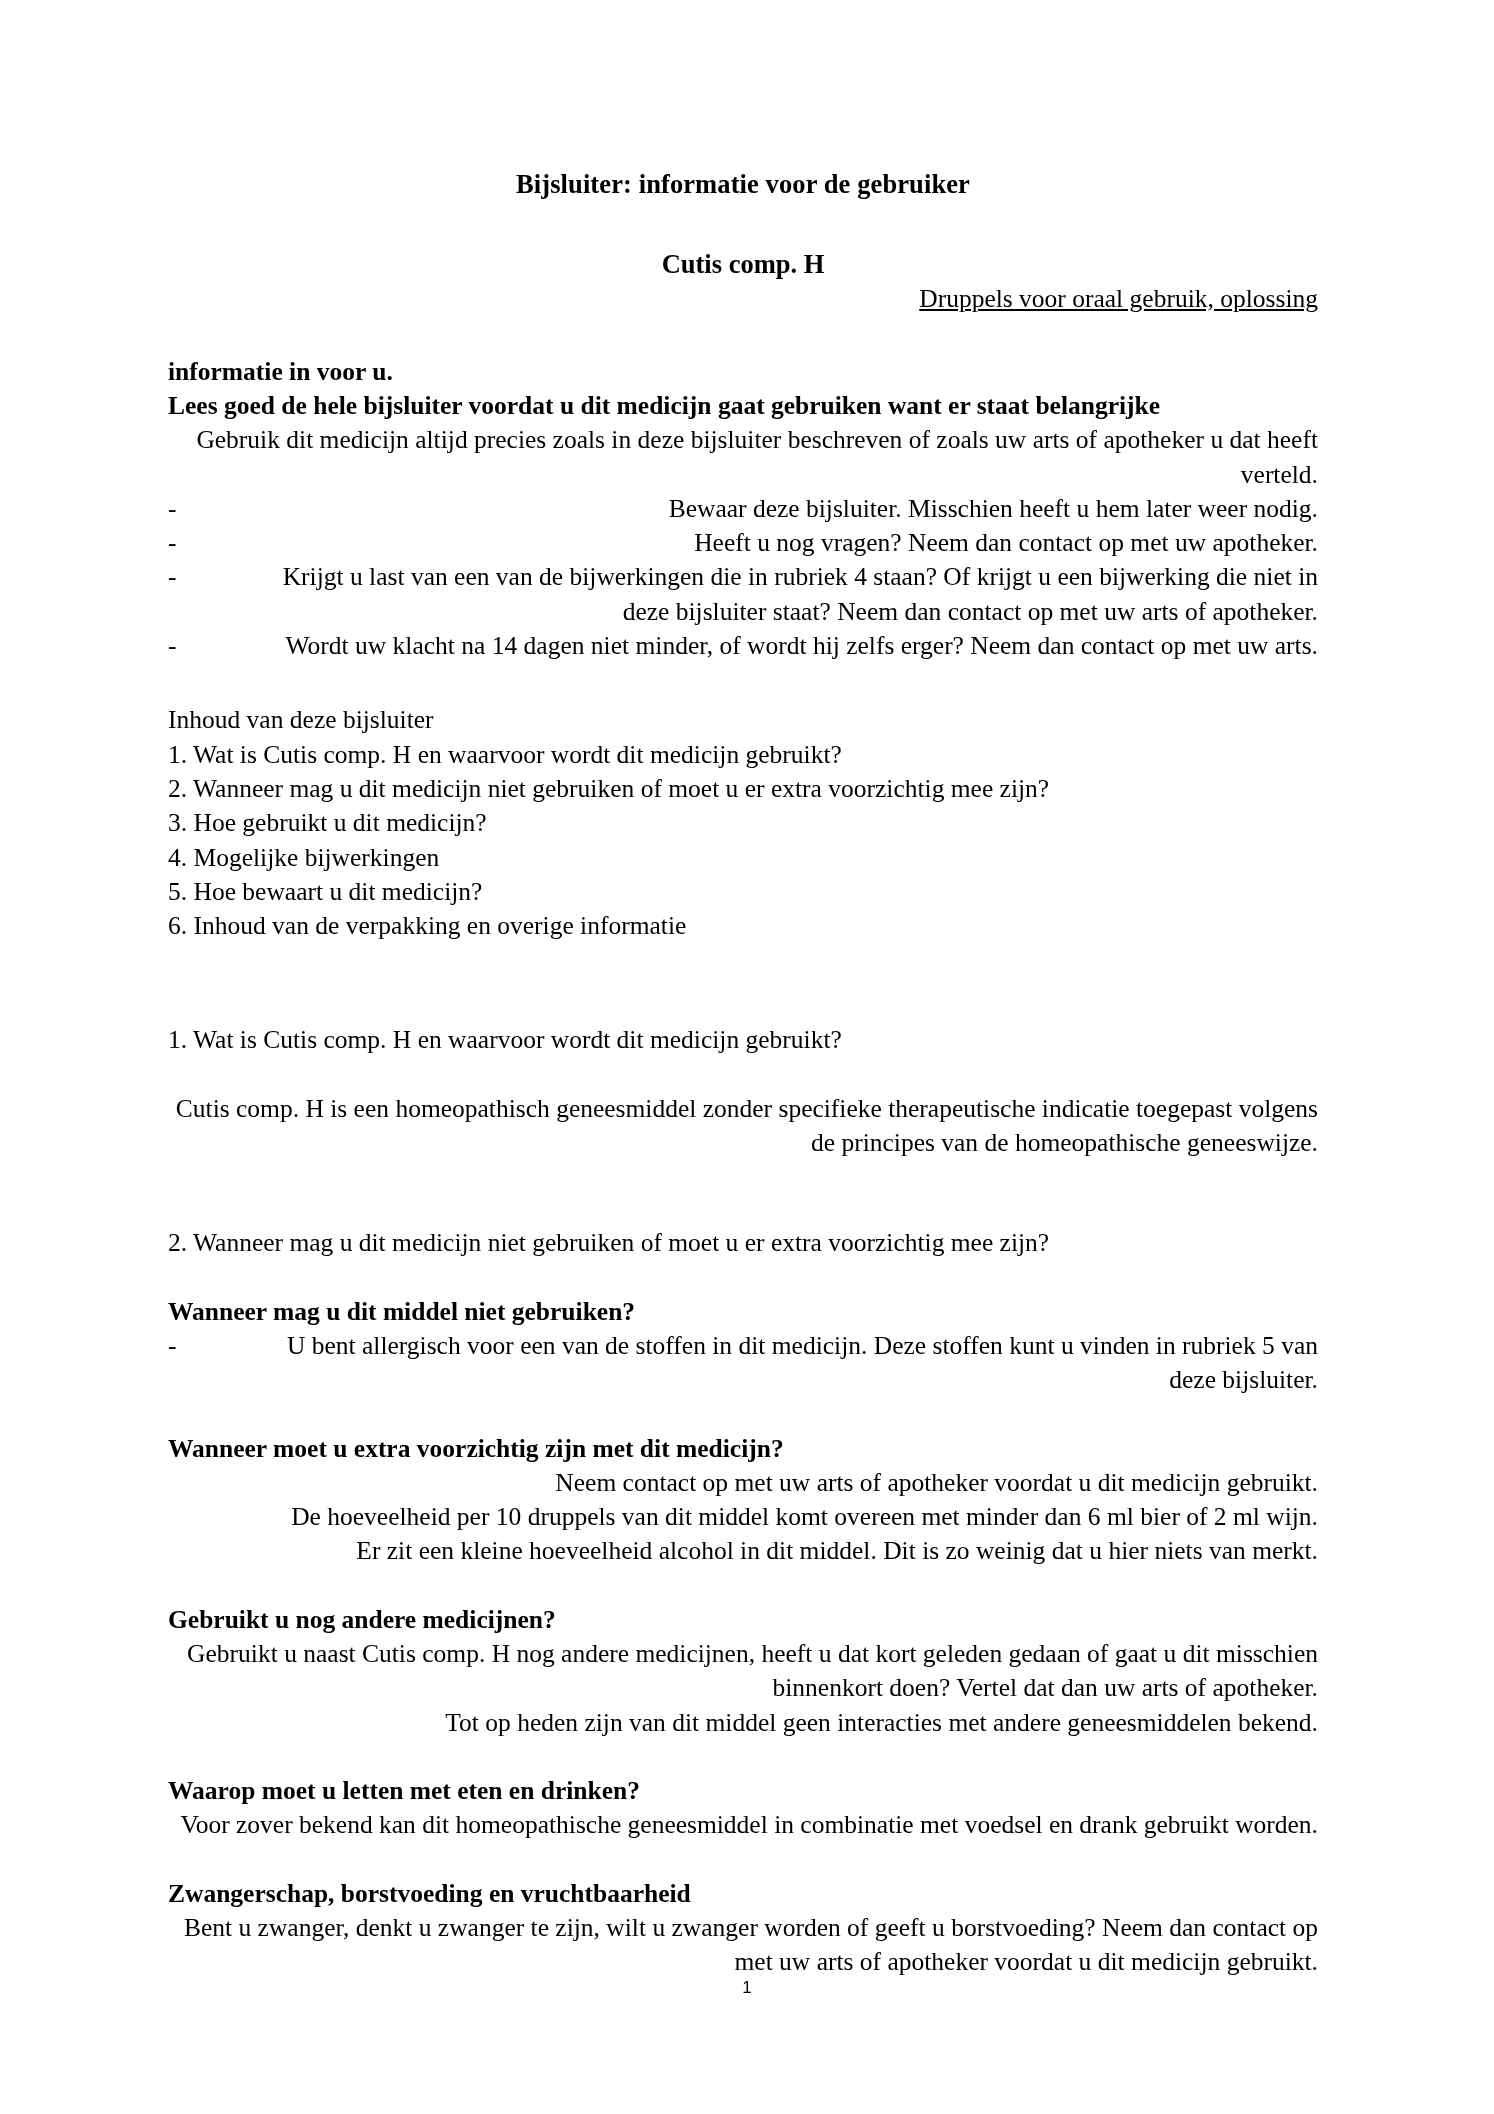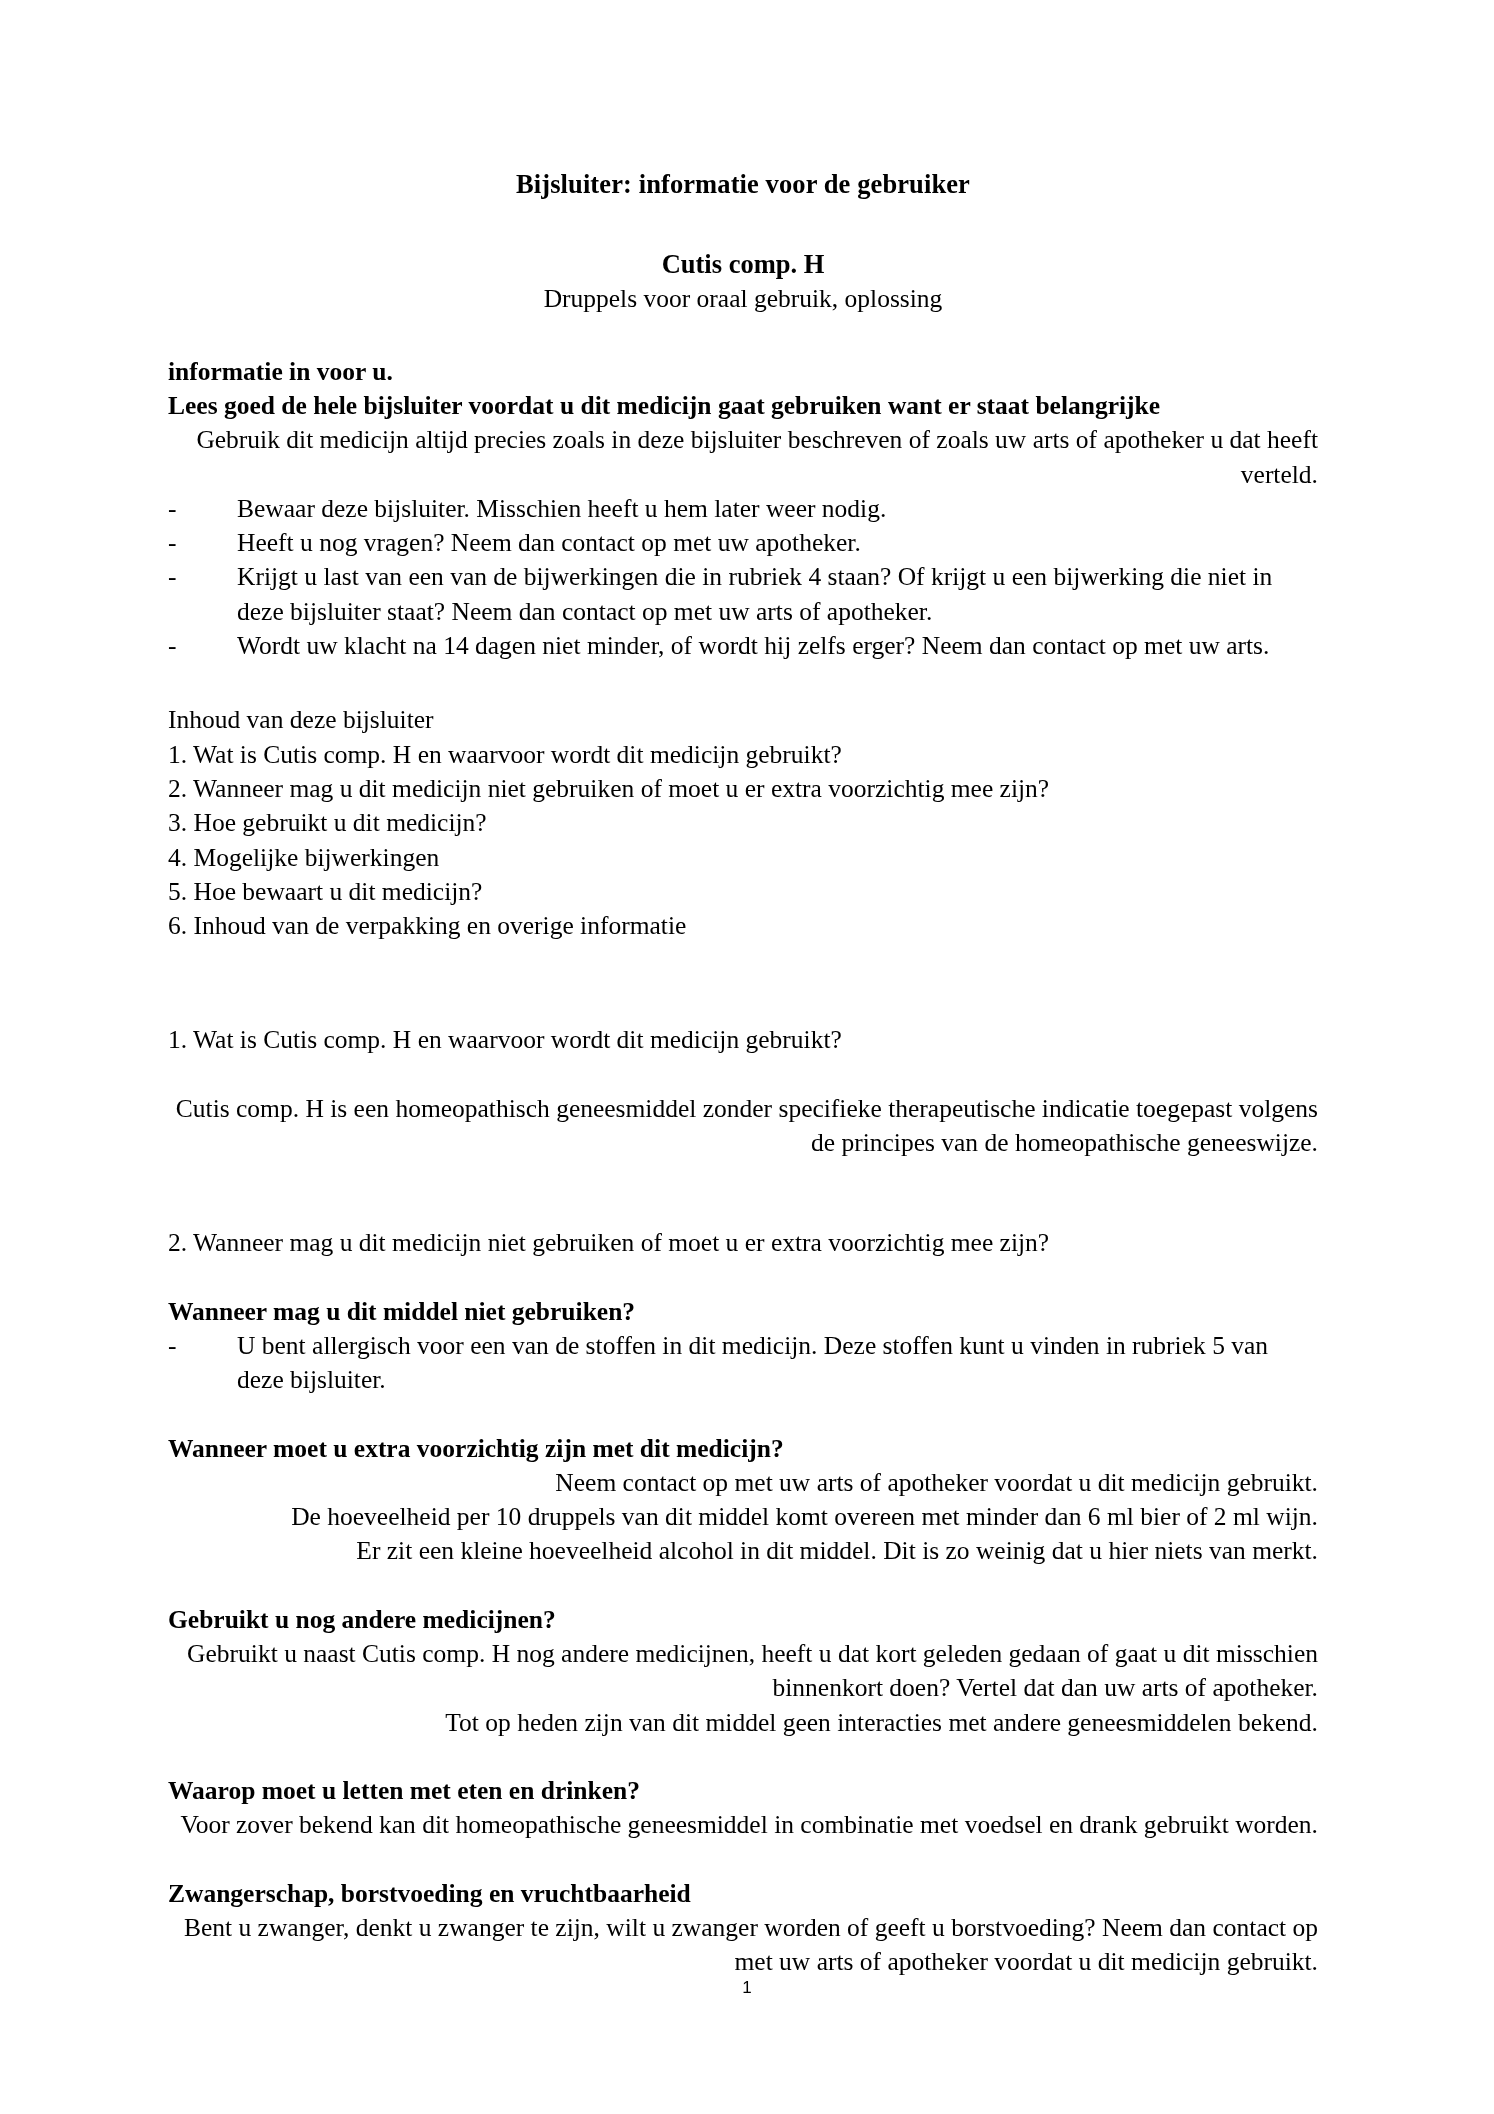--- a/index.html
+++ b/index.html
@@ -40,23 +40,24 @@
   .spacer-46 { height: 46px; }
   .spacer-66 { height: 66px; }
   .spacer-80 { height: 80px; }
   .product-name {
     text-align: center;
     font-weight: bold;
     font-size: 26.5px;
     line-height: 1.3;
   }
   .product-form {
-    text-align: center;
+    text-align: right;
     font-size: 25.5px;
     line-height: 1.3;
+    text-decoration: underline;
   }
   p.body-text {
     margin: 0;
     font-size: 25.5px;
     line-height: 1.345;
     text-align: right;
   }
   p.body-bold {
     margin: 0;
     font-size: 25.5px;
@@ -79,20 +80,21 @@
   ul.dash-list {
     margin: 0;
     padding: 0;
     list-style: none;
   }
   ul.dash-list > li {
     position: relative;
     padding-left: 69px;
     font-size: 25.5px;
     line-height: 1.345;
+    text-align: right;
   }
   ul.dash-list > li::before {
     content: "-";
     position: absolute;
     left: 0;
     top: 0;
   }
   ol.toc-list {
     margin: 0;
     padding: 0;

